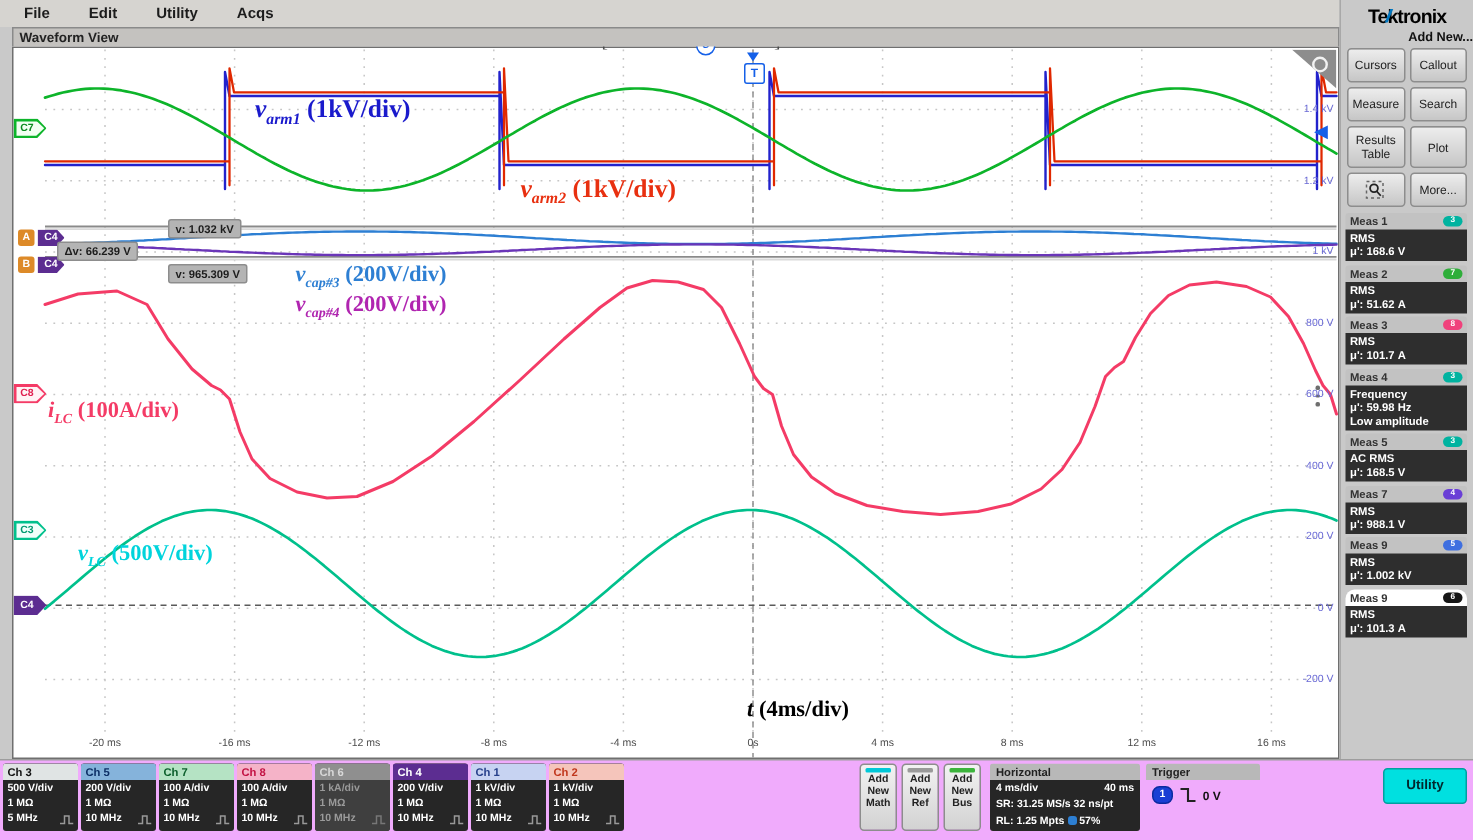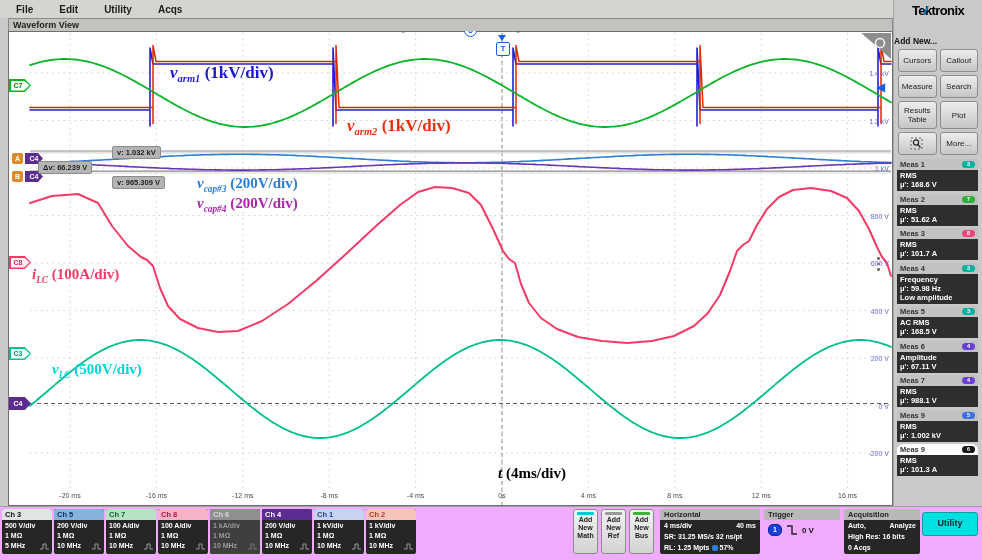--- a/index.html
+++ b/index.html
@@ -41,21 +41,21 @@
   .zoomcorner{position:absolute;z-index:3;left:856px;top:33px;width:35px;height:26px;background:#8d8d8d;
               clip-path:polygon(15% 0,100% 0,100% 100%);}
   .grip{position:absolute;z-index:3;left:877px;top:257px;display:flex;flex-direction:column;gap:3px;}
   .grip div{width:2.5px;height:2.5px;background:#6e6e6e;border-radius:50%;}
   .trigarrow{position:absolute;z-index:3;color:#1560e8;font-size:12px;line-height:12px;}
   
   .sidebar{position:absolute;left:893px;top:0;width:89px;height:506px;background:#c9c9c9;z-index:5;
            border-left:1px solid #a8a8a8;box-sizing:border-box;}
   .logo{font-size:13px;font-weight:bold;color:#000;text-align:center;margin-top:3px;letter-spacing:-0.6px;position:relative;}
   .logo::after{content:"";position:absolute;left:31px;top:3px;width:2px;height:9px;background:#0076c0;transform:skewX(-22deg);}
-  .addnewlbl{font-size:8.5px;font-weight:bold;color:#111;text-align:left;margin-top:18px;}
+  .addnewlbl{font-size:8.5px;font-weight:bold;color:#111;text-align:right;margin-top:1px;}
   .btngrid{display:grid;grid-template-columns:1fr 1fr;gap:3px;padding:3px 4px 0 4px;}
   .sbtn{background:linear-gradient(#ededed,#c6c6c6);border:1px solid #8d8d8d;border-radius:3px;
         font-size:8px;color:#222;text-align:center;display:flex;align-items:center;justify-content:center;
         min-height:19px;padding:1px;line-height:9px;cursor:default;}
   .sbtn.tall{min-height:24px;}
   .measlist{margin-top:4px;padding-left:3px;}
   .meas{width:81px;margin-bottom:2.5px;cursor:default;}
   .meash{height:11px;background:#c2c2c2;display:flex;align-items:center;justify-content:space-between;
          padding:0 3px;border-radius:2px 2px 0 0;}
   .meas.sel .meash{background:#ffffff;border-radius:6px 6px 0 0;}
@@ -291,30 +291,20 @@
             <span class="mname">Meas 5</span>
             <span class="pill" style="background: rgb(0, 179, 160);">3</span>
           </div>
         <div class="measb">
             <div>AC RMS</div>
             <div>μ': 168.5 V</div>
           </div>
       </div>
       <div class="meas">
         <div class="meash">
-            <span class="mname">Meas 6</span>
-            <span class="pill" style="background: rgb(106, 63, 214);">4</span>
-          </div>
-        <div class="measb">
-            <div>Amplitude</div>
-            <div>μ': 67.11 V</div>
-          </div>
-      </div>
-      <div class="meas">
-        <div class="meash">
             <span class="mname">Meas 7</span>
             <span class="pill" style="background: rgb(106, 63, 214);">4</span>
           </div>
         <div class="measb">
             <div>RMS</div>
             <div>μ': 988.1 V</div>
           </div>
       </div>
       <div class="meas">
         <div class="meash">
@@ -471,27 +461,16 @@
       <div class="panh">Trigger</div>
       <div class="trigbody">
         <span class="trigsrc">1</span>
         <svg width="12" height="10">
             <path d="M1 1 H6 V9 H11" stroke="#222" stroke-width="1.4" fill="none"></path>
           </svg>
         <span>0 V</span>
       </div>
     </div>
 
-    <div class="panel" style="left:844px;width:76px;">
-      <div class="panh">Acquisition</div>
-      <div class="pand">
-        <div class="prow">
-            <span>Auto,</span>
-            <span>Analyze</span>
-          </div>
-        <div>High Res: 16 bits</div>
-        <div>0 Acqs</div>
-      </div>
-    </div>
 
     <div class="preview">Utility</div>
   </div>
 </div>
 
 </body></html>

